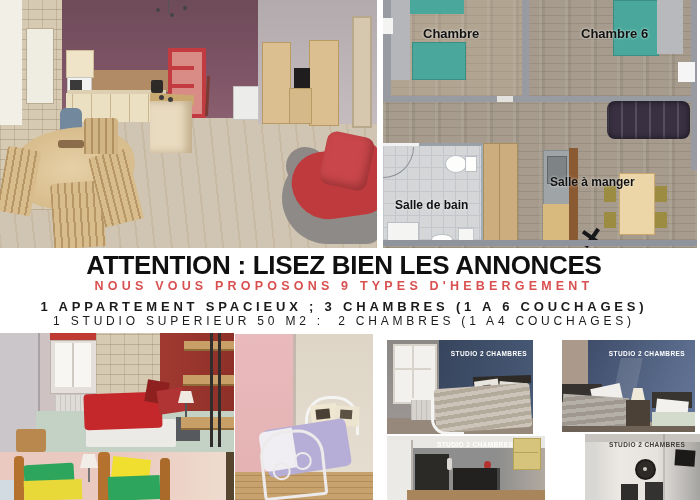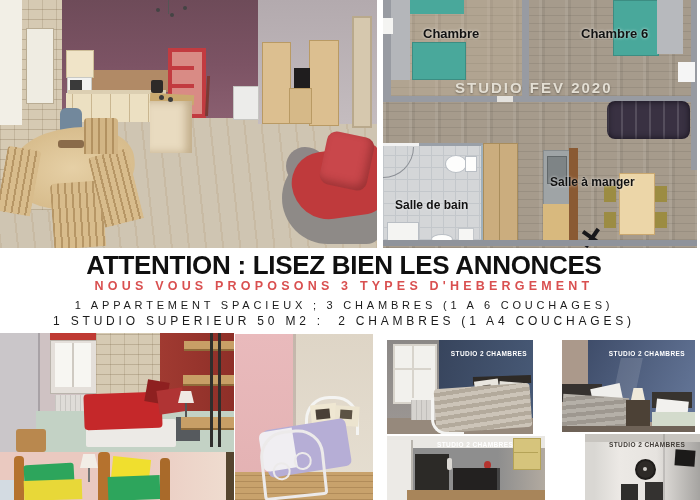--- a/index.html
+++ b/index.html
@@ -120,28 +120,27 @@
   <div class="a" style="left:236px;top:173px;width:34px;height:60px;background:#ecd6a8;border:1px solid #caa870;"></div>
   <div class="a" style="left:221px;top:186px;width:12px;height:16px;background:#9c8c42;"></div>
   <div class="a" style="left:221px;top:212px;width:12px;height:16px;background:#9c8c42;"></div>
   <div class="a" style="left:272px;top:186px;width:12px;height:16px;background:#9c8c42;"></div>
   <div class="a" style="left:272px;top:212px;width:12px;height:16px;background:#9c8c42;"></div>
   <div class="a" style="left:198px;top:236px;width:22px;height:4px;background:#17171a;transform:rotate(35deg);"></div>
   <div class="a" style="left:198px;top:236px;width:22px;height:4px;background:#17171a;transform:rotate(-55deg);"></div>
   <div class="a" style="left:0;top:240px;width:314px;height:6px;background:#8f939b;"></div>
   <div class="plan-lbl" style="left:40px;top:26px;font-size:13px;">Chambre</div>
   <div class="plan-lbl" style="left:198px;top:26px;font-size:13px;">Chambre 6</div>
-  <div class="studio-lbl" style="left:72px;top:79px;">STUDIO FEV 2020</div>
   <div class="plan-lbl" style="left:12px;top:198px;font-size:12px;">Salle de bain</div>
   <div class="plan-lbl" style="left:167px;top:175px;font-size:12px;">Salle à manger</div>
 </div>
 
 <div class="headline" style="top:250px;font-size:26px;letter-spacing:-.3px;color:#101010;">ATTENTION : LISEZ BIEN LES ANNONCES</div>
-<div class="headline" style="top:279px;font-size:12.5px;letter-spacing:4.2px;color:#d95050;">NOUS VOUS PROPOSONS 3 TYPES D'HEBERGEMENT</div>
-<div class="headline" style="top:299px;font-size:11px;font-weight:normal;letter-spacing:3.8px;color:#1b1b1b;">1 APPARTEMENT SPACIEUX ; 3 CHAMBRES (1 A 6 COUCHAGES)</div>
+<div class="headline" style="top:279px;font-size:12.5px;letter-spacing:4.2px;color:#d95050;">NOUS VOUS PROPOSONS 9 TYPES D'HEBERGEMENT</div>
+<div class="headline" style="top:299px;font-size:13px;font-weight:bold;letter-spacing:3.8px;color:#1b1b1b;">1 APPARTEMENT SPACIEUX ; 3 CHAMBRES (1 A 6 COUCHAGES)</div>
 <div class="headline" style="top:314px;font-size:12px;font-weight:normal;letter-spacing:3.8px;color:#1b1b1b;">1 STUDIO SUPERIEUR 50 M2 :  2 CHAMBRES (1 A4 COUCHAGES)</div>
 
 <div class="photo" style="left:0;top:333px;width:234px;height:119px;background:#cfc2c3;">
   <div class="a" style="left:0;top:0;width:38px;height:119px;background:#cac6c9;border-right:2px solid #a8a2a6;"></div>
   <div class="a" style="left:50px;top:0;width:46px;height:8px;background:#bf3a33;"></div>
   <div class="a" style="left:50px;top:7px;width:45px;height:52px;background:#e4dfda;border:1px solid #bab4ac;">
     <div class="a" style="left:4px;top:2px;width:36px;height:44px;background:#f7f6f2;"></div>
     <div class="a" style="left:21px;top:2px;width:2px;height:44px;background:#cfcac2;"></div>
   </div>
   <div class="a fins" style="left:55px;top:62px;width:36px;height:22px;background-color:#dfdcd8;"></div>

